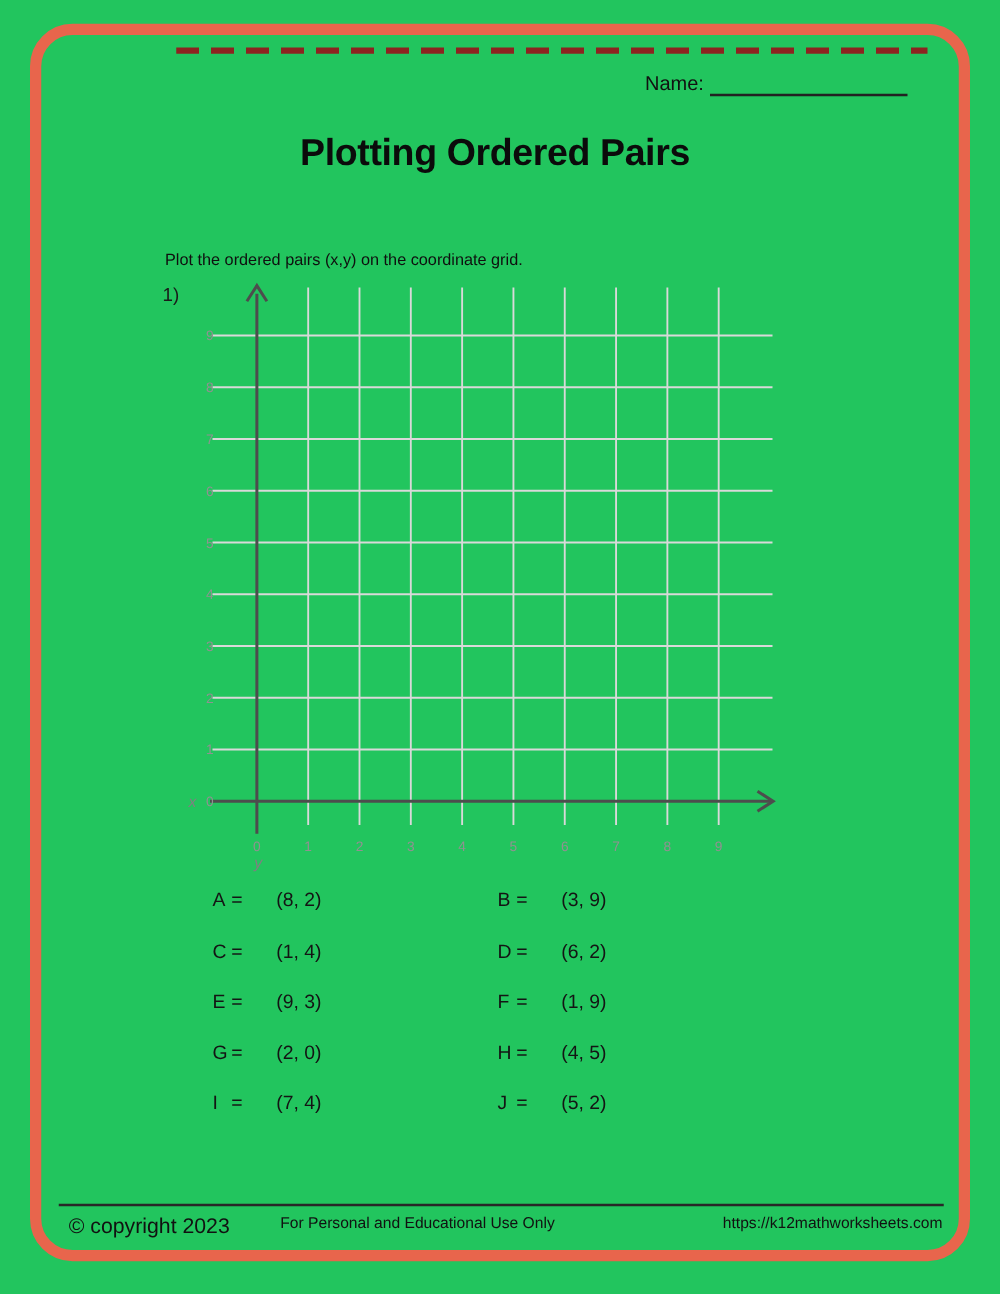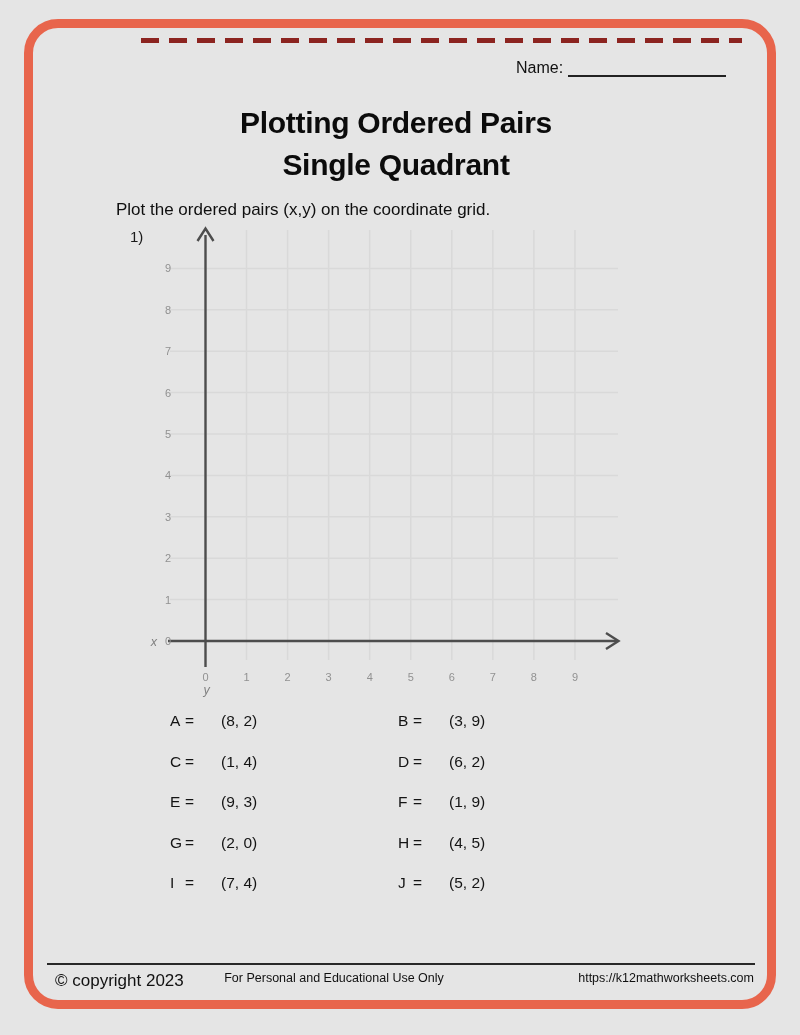--- a/index.html
+++ b/index.html
@@ -1,25 +1,25 @@
 <!DOCTYPE html>
 <html><head>
 <meta charset="utf-8">
 <style>
   html,body{margin:0;padding:0;background:#fff;}
-  .page{position:relative;width:800px;height:1035px;background:#e5e5e5;overflow:hidden;
+  .page{position:relative;width:800px;height:1035px;background:#22c55e;overflow:hidden;
         font-family:"Liberation Sans",sans-serif;color:#111;}
   .frame{position:absolute;left:24px;top:19px;width:734px;height:972px;
          border:9px solid #e8654c;border-radius:34px;}
   .dashes{position:absolute;left:141px;top:38px;width:601px;height:5px;}
   .name-block{position:absolute;left:516px;top:58px;font-size:16px;display:flex;align-items:flex-end;}
   .name-line{display:inline-block;width:158px;height:17px;border-bottom:2px solid #222;margin-left:5px;}
   .title{position:absolute;left:0;top:102px;width:792px;text-align:center;
          font-size:30px;font-weight:800;line-height:42px;letter-spacing:-0.3px;color:#0b0b0b;}
-  .instruction{position:absolute;left:116px;top:200px;font-size:17px;color:#0f0f0f;}
+  .instruction{position:absolute;left:132px;top:200px;font-size:13px;color:#0f0f0f;}
   .probnum{position:absolute;left:130px;top:228px;font-size:15px;color:#1a1a1a;}
   #grid-svg{position:absolute;left:0;top:0;pointer-events:none;}
   #grid-svg text{font-family:"Liberation Sans",sans-serif;}
   .pairs-col{position:absolute;top:712px;font-size:15.5px;color:#141414;}
   #pairs-left{left:170px;}
   #pairs-right{left:398px;}
   .pair-row{height:40.6px;display:flex;align-items:flex-start;}
   .p-l{display:inline-block;width:15px;}
   .p-e{display:inline-block;width:20px;}
   .p-v{display:inline-block;margin-left:16px;}
@@ -37,21 +37,20 @@
 
   <div class="dashes" style="background: repeating-linear-gradient(90deg, rgb(140, 36, 32) 0px, rgb(140, 36, 32) 18px, transparent 18px, transparent 28px);"></div>
 
   <div class="name-block">
     <span>Name:</span>
     <span class="name-line"></span>
   </div>
 
   <div class="title">
     <div>Plotting Ordered Pairs</div>
-    <div>Single Quadrant</div>
   </div>
 
   <div class="instruction">Plot the ordered pairs (x,y) on the coordinate grid.</div>
 
   <div class="probnum">1)</div>
 
   <svg id="grid-svg" width="800" height="1035">
       <line x1="246.55" y1="230" x2="246.55" y2="660" stroke="#d9d9d9" stroke-width="1.5"></line>
       <line x1="287.6" y1="230" x2="287.6" y2="660" stroke="#d9d9d9" stroke-width="1.5"></line>
       <line x1="328.65" y1="230" x2="328.65" y2="660" stroke="#d9d9d9" stroke-width="1.5"></line>

